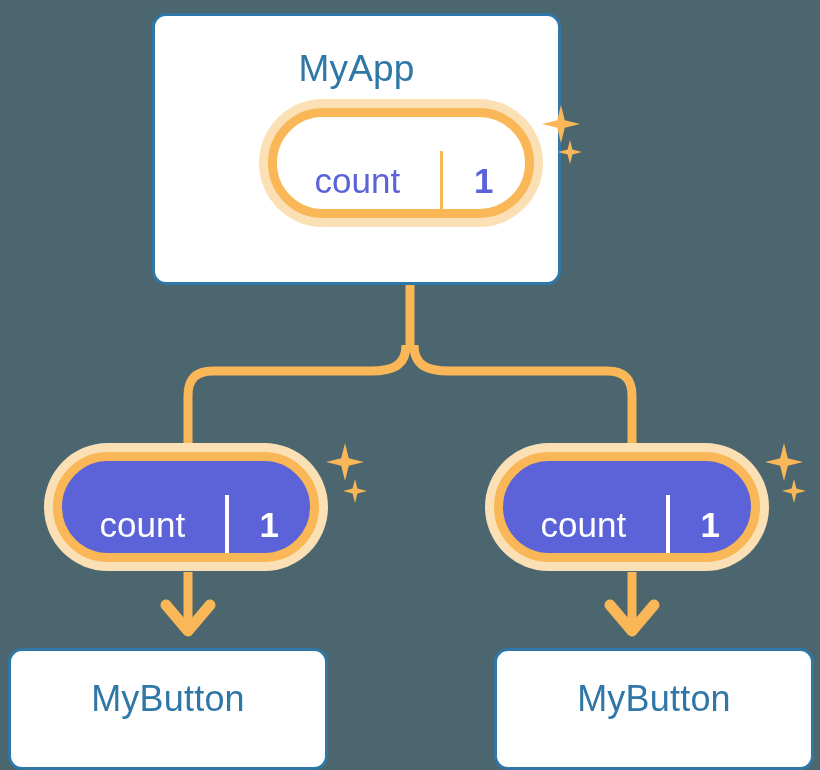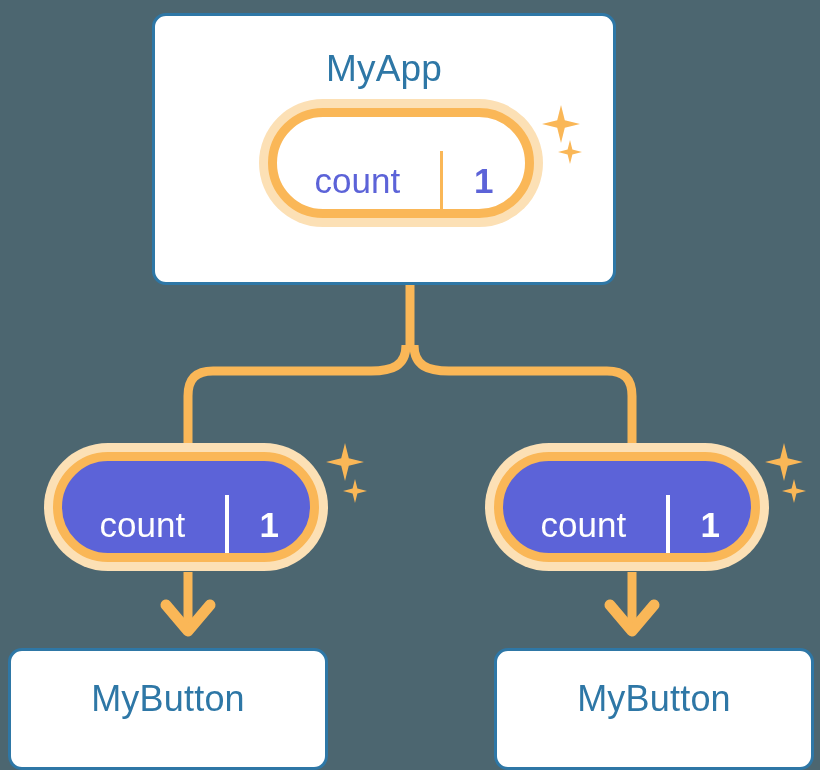--- a/index.html
+++ b/index.html
@@ -47,21 +47,21 @@
     font-size: 37px;
     font-weight: 400;
     letter-spacing: 0.2px;
     line-height: 1;
     white-space: nowrap;
   }
 
   #app-card {
     left: 152px;
     top: 13px;
-    width: 464px;
+    width: 409px;
     height: 272px;
     justify-content: flex-start;
     padding-top: 34px;
   }
 
   .button-card {
     height: 122px;
     justify-content: center;
     padding-bottom: 21px;
   }

